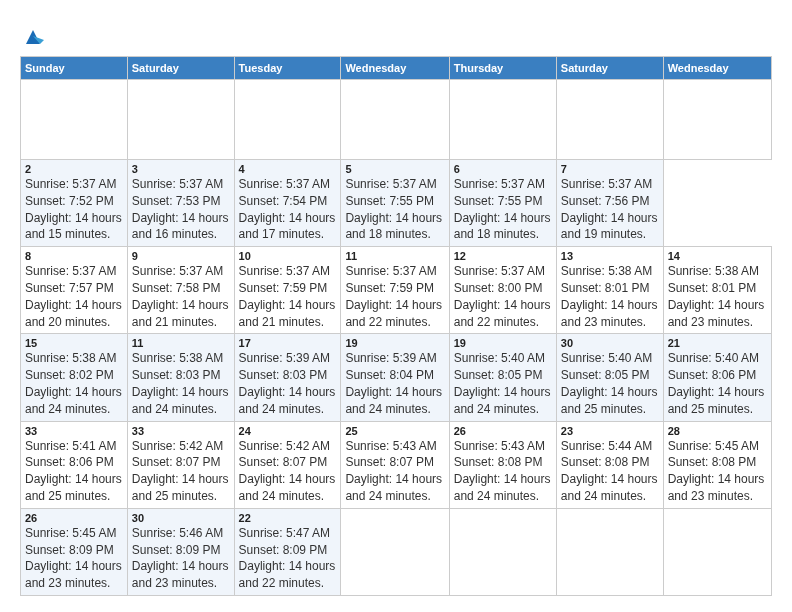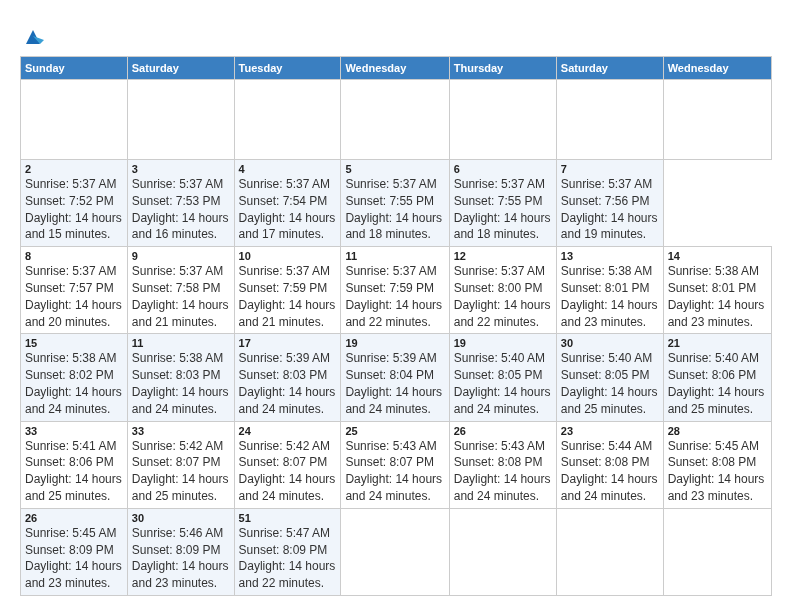--- a/index.html
+++ b/index.html
@@ -258,21 +258,21 @@
         <tr>
           <td>
         <span class="day-num">26</span>
         <span class="day-info">Sunrise: 5:45 AM<br>Sunset: 8:09 PM<br>Daylight: 14 hours and 23 minutes.</span>
       </td>
           <td>
         <span class="day-num">30</span>
         <span class="day-info">Sunrise: 5:46 AM<br>Sunset: 8:09 PM<br>Daylight: 14 hours and 23 minutes.</span>
       </td>
           <td>
-        <span class="day-num">51</span>
+        <span class="day-num">22</span>
         <span class="day-info">Sunrise: 5:47 AM<br>Sunset: 8:09 PM<br>Daylight: 14 hours and 22 minutes.</span>
       </td>
           <td class="empty-cell"></td>
           <td class="empty-cell"></td>
           <td class="empty-cell"></td>
           <td class="empty-cell"></td>
         </tr>
       </tbody>
   </table>
 </div>

